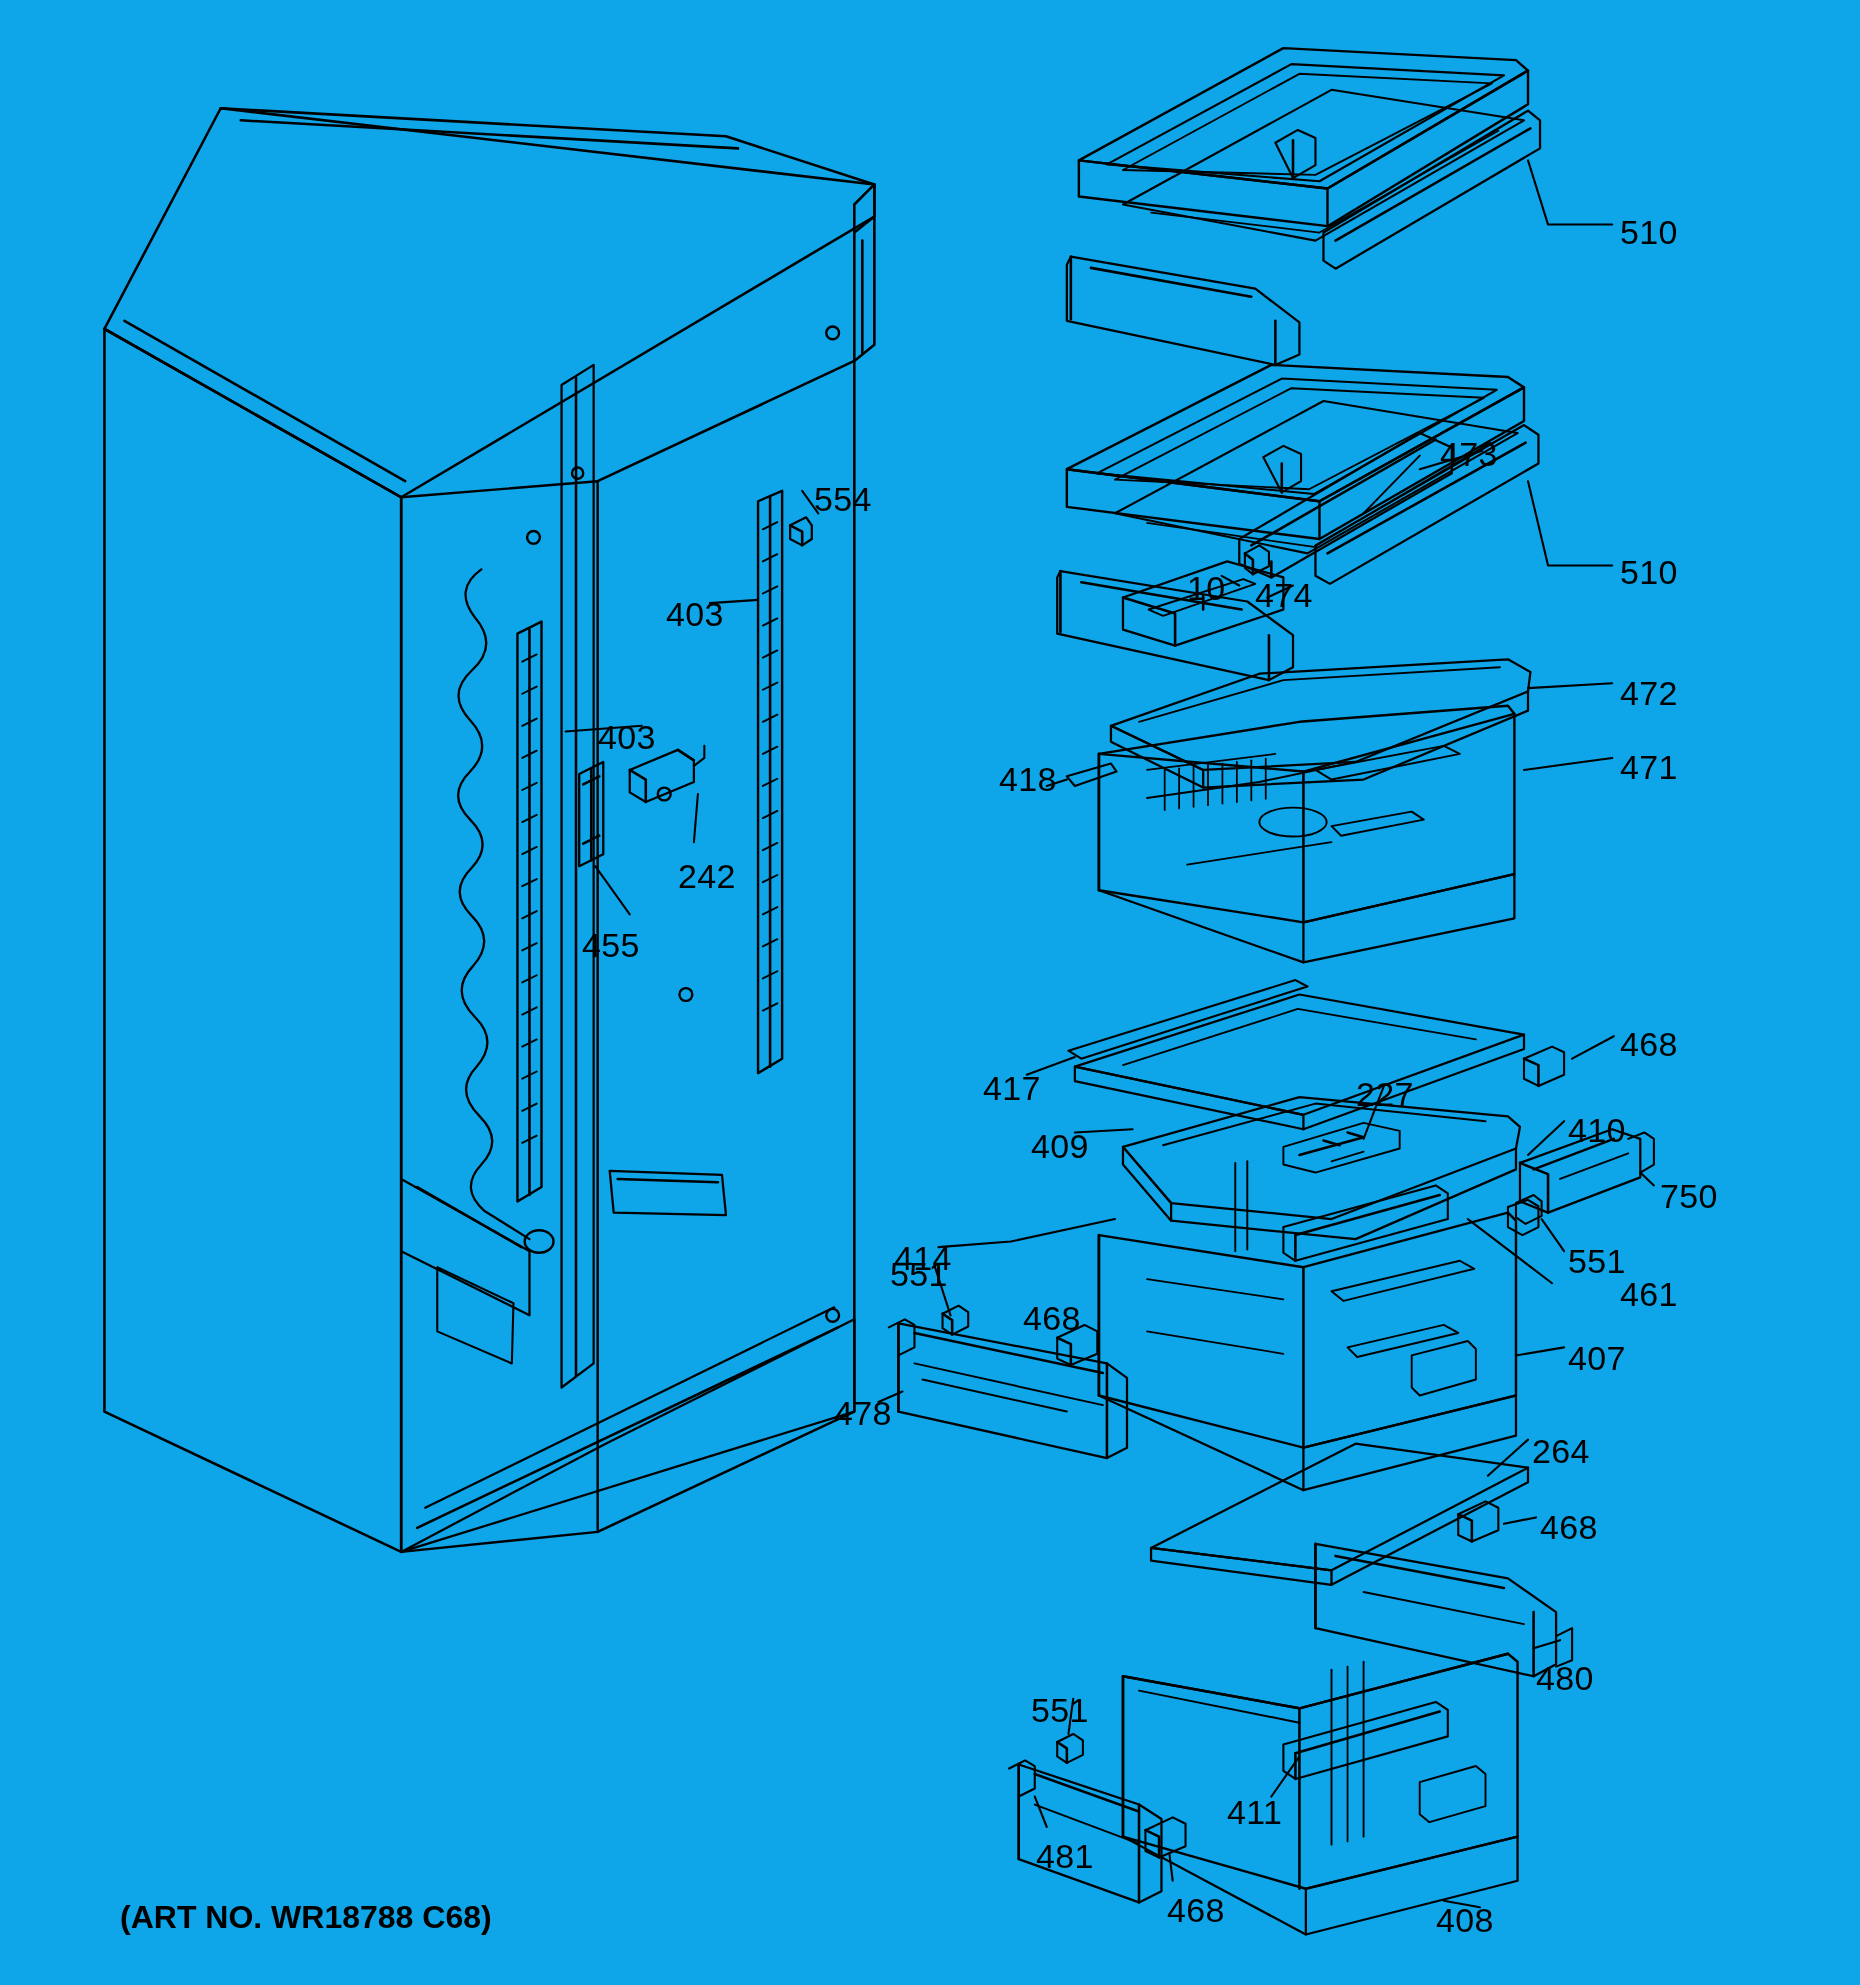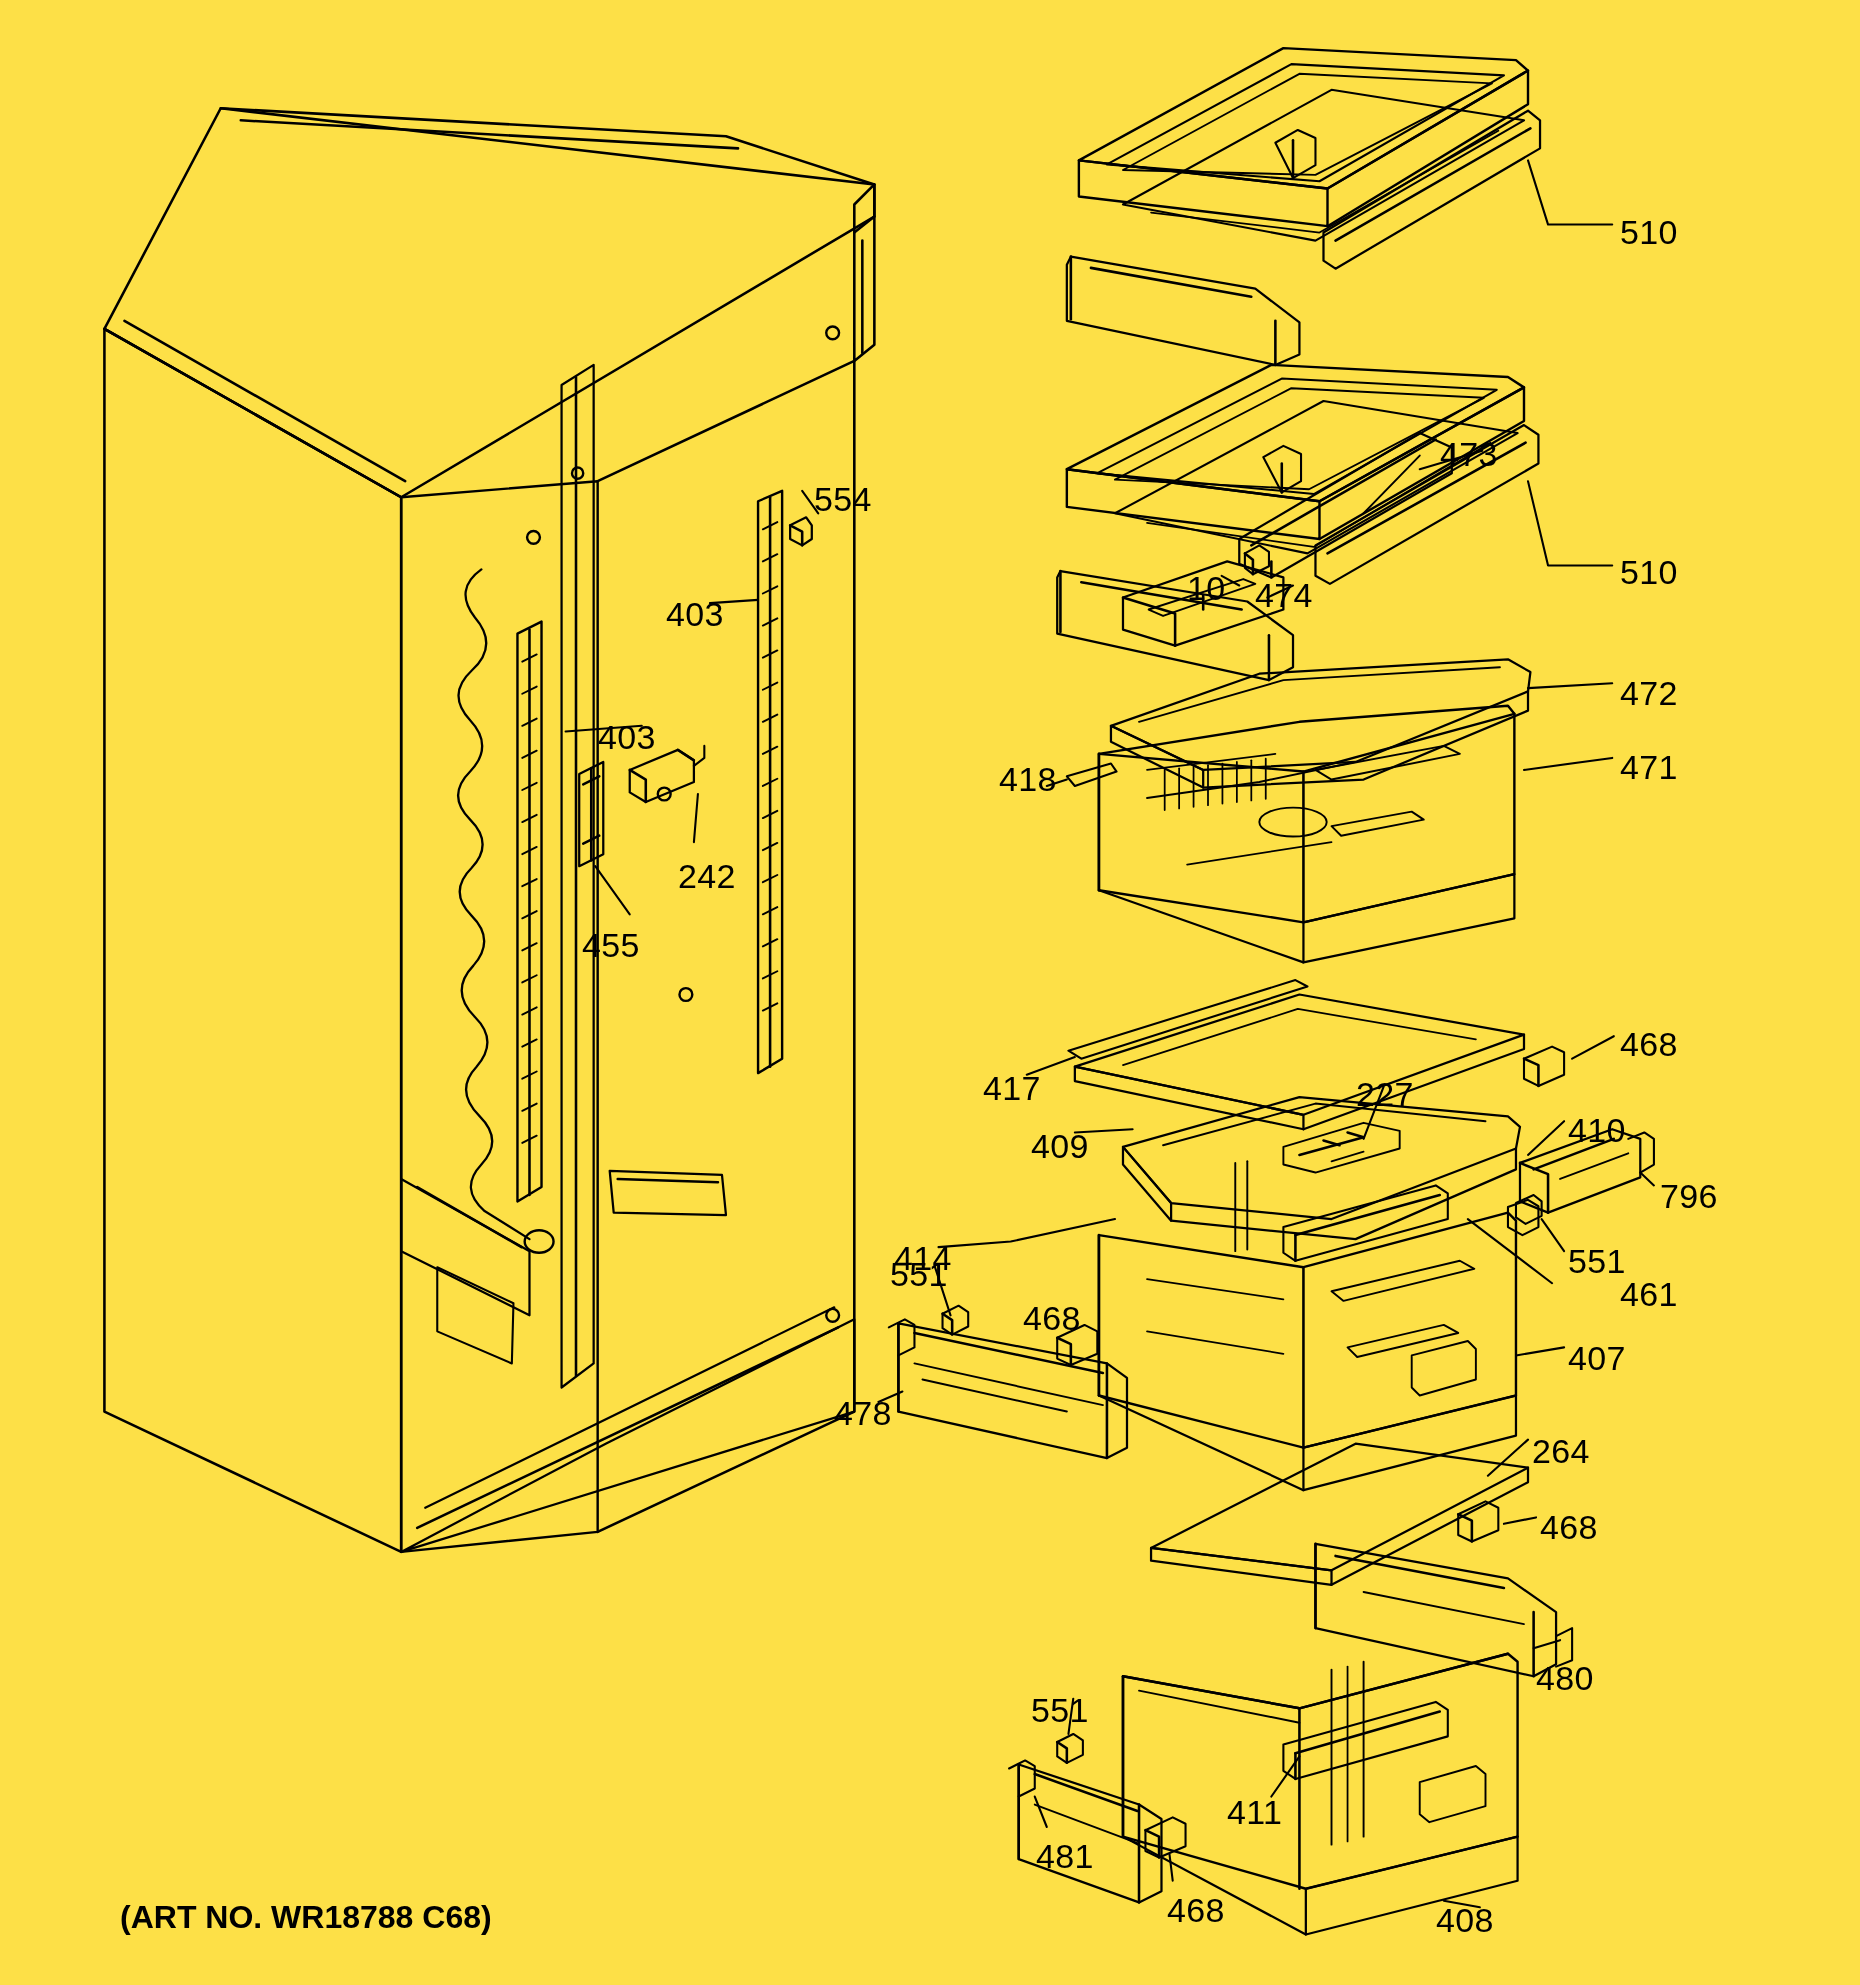--- a/index.html
+++ b/index.html
@@ -4,21 +4,21 @@
 <style>
   html, body {
     margin: 0;
     padding: 0;
     background: #ffffff;
   }
   #page {
     position: relative;
     width: 1861px;
     height: 1985px;
-    background: #fde047;
+    background: #0ea5e9;
     font-family: "Liberation Sans", sans-serif;
     overflow: hidden;
   }
   #diagram-svg {
     position: absolute;
     left: 0;
     top: 0;
     width: 1861px;
     height: 1985px;
   }
@@ -434,21 +434,21 @@
       <div class="callout" style="left: 814px; top: 480px;">554</div>
       <div class="callout" style="left: 666px; top: 595px;">403</div>
       <div class="callout" style="left: 598px; top: 718px;">403</div>
       <div class="callout" style="left: 678px; top: 857px;">242</div>
       <div class="callout" style="left: 582px; top: 926px;">455</div>
       <div class="callout" style="left: 1620px; top: 1025px;">468</div>
       <div class="callout" style="left: 983px; top: 1069px;">417</div>
       <div class="callout" style="left: 1356px; top: 1075px;">227</div>
       <div class="callout" style="left: 1031px; top: 1127px;">409</div>
       <div class="callout" style="left: 1568px; top: 1111px;">410</div>
-      <div class="callout" style="left: 1660px; top: 1177px;">796</div>
+      <div class="callout" style="left: 1660px; top: 1177px;">750</div>
       <div class="callout" style="left: 1568px; top: 1242px;">551</div>
       <div class="callout" style="left: 894px; top: 1239px;">414</div>
       <div class="callout" style="left: 1620px; top: 1275px;">461</div>
       <div class="callout" style="left: 890px; top: 1255px;">551</div>
       <div class="callout" style="left: 1023px; top: 1299px;">468</div>
       <div class="callout" style="left: 1568px; top: 1339px;">407</div>
       <div class="callout" style="left: 834px; top: 1394px;">478</div>
       <div class="callout" style="left: 1532px; top: 1432px;">264</div>
       <div class="callout" style="left: 1540px; top: 1508px;">468</div>
       <div class="callout" style="left: 1536px; top: 1659px;">480</div>

